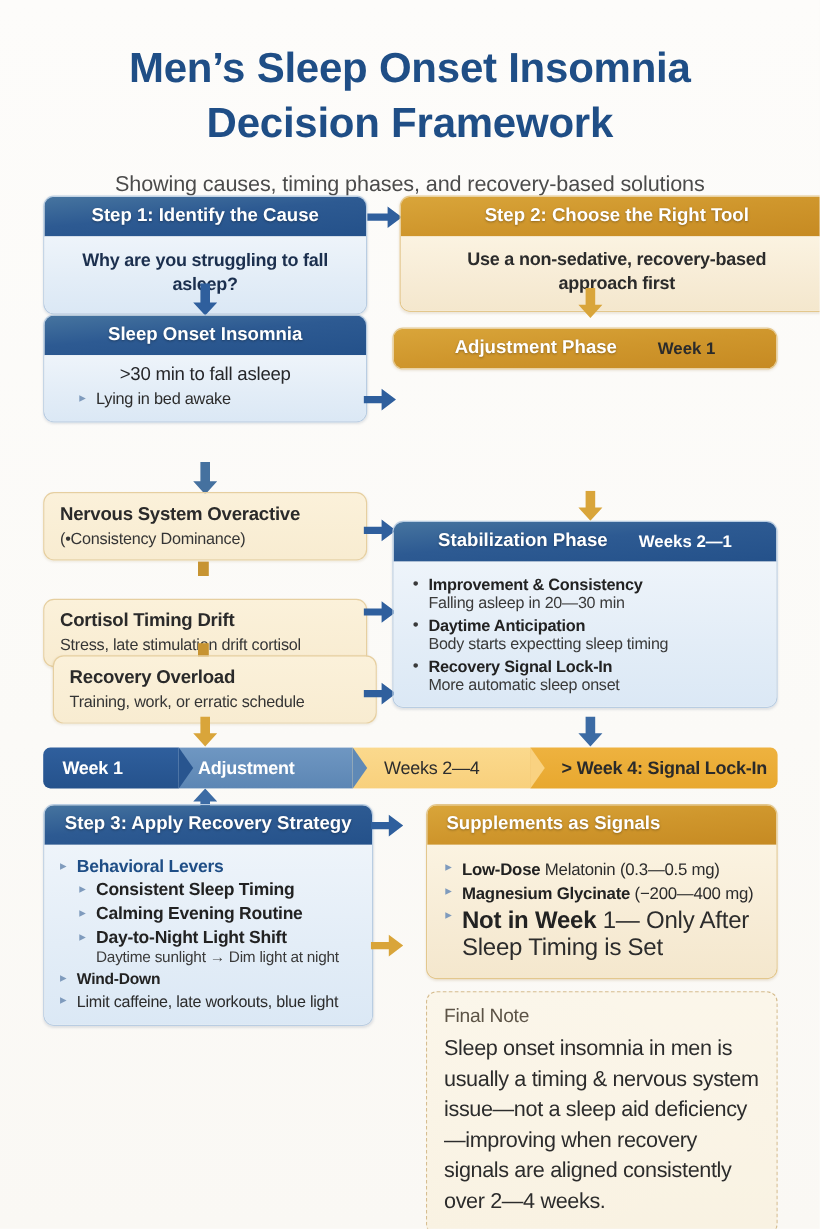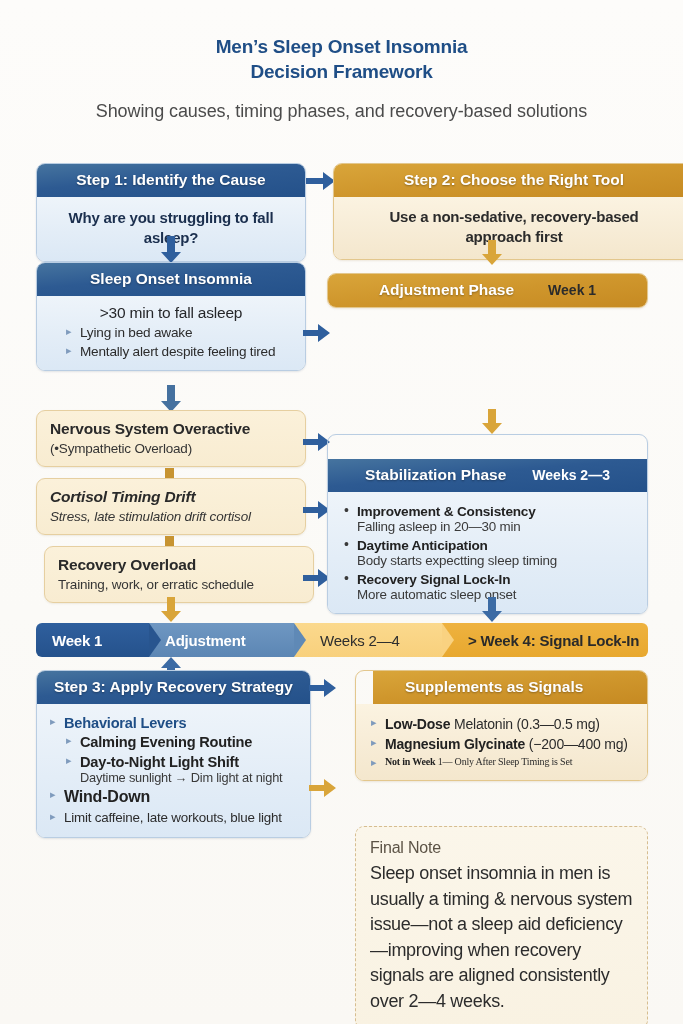--- a/index.html
+++ b/index.html
@@ -11,21 +11,21 @@
   }
   .page {
     position: relative;
     width: 683px; height: 1024px;
     background: linear-gradient(180deg,#fdfcfa 0%,#fbfaf7 60%,#faf8f4 100%);
   }
 
   
   .title-wrap { padding-top: 34px; text-align: center; }
   .title-line {
-    font-size: 19px; font-weight: 700; color: #1f4e86;
+    font-size: 35px; font-weight: 700; color: #1f4e86;
     letter-spacing: -0.2px; line-height: 1.32;
   }
   .subtitle {
     margin-top: 17px; font-size: 18px; color: #4b4b4b;
     text-align: center; letter-spacing: -0.1px;
   }
 
   
   .card {
     position: absolute;
@@ -169,21 +169,20 @@
   <svg class="arrow" style="left:481px; top:240px;" width="22" height="26" viewBox="0 0 22 26">
     <path d="M7 0 H15 V14 H21 L11 25 L1 14 H7 Z" fill="#d9a53a"></path>
   </svg>
 
   <div class="card blue" style="left:36px; top:262px; width:270px;">
     <div class="card-head">Sleep Onset Insomnia</div>
     <div class="card-body" style="padding:8px 28px 11px;">
       <div class="big-line">&gt;30 min to fall asleep</div>
       <ul class="bl">
         <li>Lying in bed awake</li>
-        <li>Mentally alert despite feeling tired</li>
       </ul>
     </div>
   </div>
 
   <svg class="arrow" style="left:303px; top:323px;" width="28" height="20" viewBox="0 0 28 20">
     <path d="M0 7 H15 V1 L27 10 L15 19 V13 H0 Z" fill="#2f5f9d"></path>
   </svg>
 
   <div class="card gold" style="left:327px; top:273px; width:321px;">
     <div class="card-head" style="justify-content:center; gap:34px;">
@@ -195,26 +194,26 @@
   <svg class="arrow" style="left:160px; top:385px;" width="22" height="28" viewBox="0 0 22 28">
     <path d="M7 0 H15 V16 H21 L11 27 L1 16 H7 Z" fill="#45719f"></path>
   </svg>
 
   <svg class="arrow" style="left:481px; top:409px;" width="22" height="26" viewBox="0 0 22 26">
     <path d="M7 0 H15 V14 H21 L11 25 L1 14 H7 Z" fill="#d9a53a"></path>
   </svg>
 
   <div class="cream" style="left:36px; top:410px; width:270px;">
     <div class="ttl">Nervous System Overactive</div>
-    <div class="sub">(•Sympathetic Overload)</div>
+    <div class="sub">(•Consistency Dominance)</div>
   </div>
 
   <div style="position:absolute;left:165px;top:468px;width:9px;height:12px;background:#c79432;"></div>
 
-  <div class="cream" style="left:36px; top:478px; width:270px;font-style:italic;">
+  <div class="cream" style="left:36px; top:499px; width:270px;">
     <div class="ttl">Cortisol Timing Drift</div>
     <div class="sub">Stress, late stimulation drift cortisol</div>
   </div>
 
   <div style="position:absolute;left:165px;top:536px;width:9px;height:12px;background:#c79432;"></div>
 
   <div class="cream" style="left:44px; top:546px; width:270px;">
     <div class="ttl">Recovery Overload</div>
     <div class="sub">Training, work, or erratic schedule</div>
   </div>
@@ -223,23 +222,23 @@
     <path d="M0 7 H15 V1 L27 10 L15 19 V13 H0 Z" fill="#2f5f9d"></path>
   </svg>
   <svg class="arrow" style="left:303px; top:500px;" width="28" height="20" viewBox="0 0 28 20">
     <path d="M0 7 H15 V1 L27 10 L15 19 V13 H0 Z" fill="#2f5f9d"></path>
   </svg>
   <svg class="arrow" style="left:303px; top:568px;" width="28" height="20" viewBox="0 0 28 20">
     <path d="M0 7 H15 V1 L27 10 L15 19 V13 H0 Z" fill="#2f5f9d"></path>
   </svg>
 
   <div class="card blue" style="left:327px; top:434px; width:321px;">
-    <div class="card-head" style="justify-content:center; gap:26px;margin-top:24px;">
+    <div class="card-head" style="justify-content:center; gap:26px;">
       <span>Stabilization Phase</span>
-      <span class="phase-wk" style="color:#ffffff;">Weeks 2—3</span>
+      <span class="phase-wk" style="color:#ffffff;">Weeks 2—1</span>
     </div>
     <div class="card-body" style="padding:9px 14px 11px;">
       <ul class="bl dot">
         <li>
           <span class="b">Improvement &amp; Consistency</span>
           <span class="sub-s">Falling asleep in 20—30 min</span>
         </li>
         <li>
           <span class="b">Daytime Anticipation</span>
           <span class="sub-s">Body starts expectting sleep timing</span>
@@ -281,56 +280,59 @@
   <div class="card blue" style="left:36px; top:670px; width:275px;">
     <div class="card-head">Step 3: Apply Recovery Strategy</div>
     <div class="card-body" style="padding:8px 12px 12px;">
       <ul class="bl">
         <li style="font-size:14.6px;">
           <span class="hdr-blue-txt">Behavioral Levers</span>
         </li>
       </ul>
       <ul class="bl" style="margin-left:16px;">
         <li style="font-size:14.6px;">
+          <span class="b">Consistent Sleep Timing</span>
+        </li>
+        <li style="font-size:14.6px;">
           <span class="b">Calming Evening Routine</span>
         </li>
         <li style="font-size:14.6px;">
           <span class="b">Day-to-Night Light Shift</span>
           <span class="sub-s" style="font-size:12.8px;">Daytime sunlight → Dim light at night</span>
         </li>
       </ul>
       <ul class="bl">
-        <li style="font-size:16px;">
+        <li style="font-size:13px;">
           <span class="b">Wind-Down</span>
         </li>
         <li style="font-size:13.4px;">
           <span>Limit caffeine, late workouts, blue light</span>
         </li>
       </ul>
     </div>
   </div>
 
   <svg class="arrow" style="left:309px; top:678px;" width="28" height="20" viewBox="0 0 28 20">
     <path d="M0 7 H15 V1 L27 10 L15 19 V13 H0 Z" fill="#2f5f9d"></path>
   </svg>
   <svg class="arrow" style="left:309px; top:778px;" width="28" height="20" viewBox="0 0 28 20">
     <path d="M0 7 H15 V1 L27 10 L15 19 V13 H0 Z" fill="#d9a53a"></path>
   </svg>
 
   <div class="card gold" style="left:355px; top:670px; width:293px;">
-    <div class="card-head" style="justify-content:flex-start; padding-left:32px;margin-left:17px;">Supplements as Signals</div>
+    <div class="card-head" style="justify-content:flex-start; padding-left:16px;">Supplements as Signals</div>
     <div class="card-body" style="padding:9px 14px 13px;">
       <ul class="bl">
         <li style="font-size:14px;">
           <span class="b">Low-Dose</span><span> Melatonin (0.3—0.5 mg)</span>
         </li>
         <li style="font-size:14px;">
           <span class="b">Magnesium Glycinate</span><span> (−200—400 mg)</span>
         </li>
-        <li style="font-size:10px;font-family:Liberation Serif, serif;">
+        <li style="font-size:20px;">
           <span class="b">Not in Week</span><span> 1— Only After Sleep Timing is Set</span>
         </li>
       </ul>
     </div>
   </div>
 
   <div class="note" style="left:355px; top:826px; width:293px;">
     <div class="note-title">Final Note</div>
     <div class="note-body">Sleep onset insomnia in men is usually a timing &amp; nervous system issue—not a sleep aid deficiency—improving when recovery signals are aligned consistently over 2—4 weeks.</div>
   </div>

